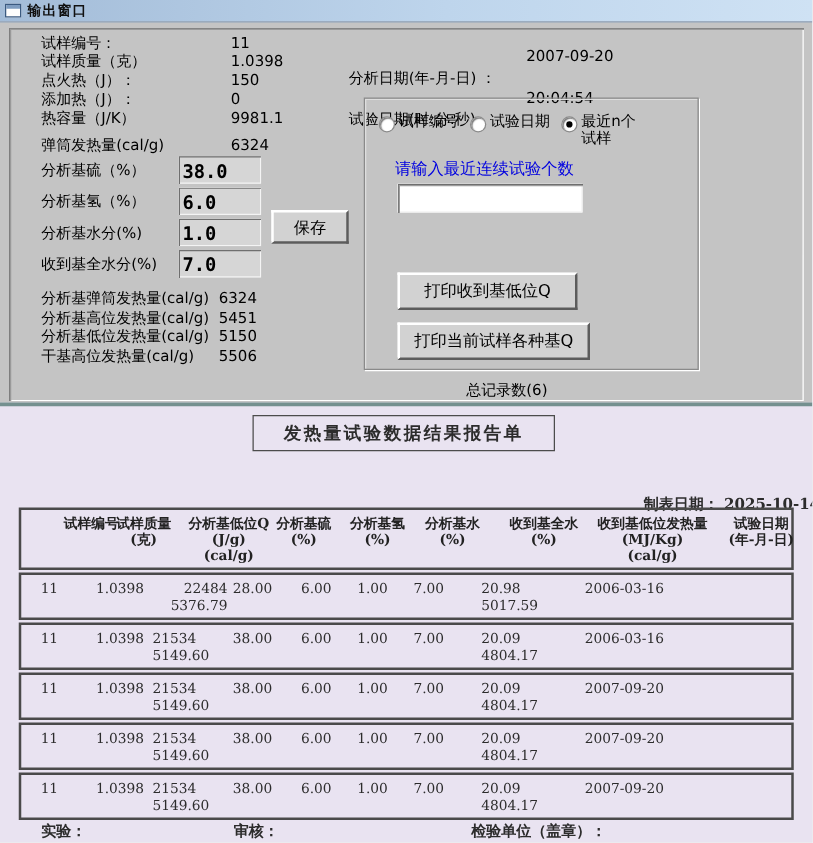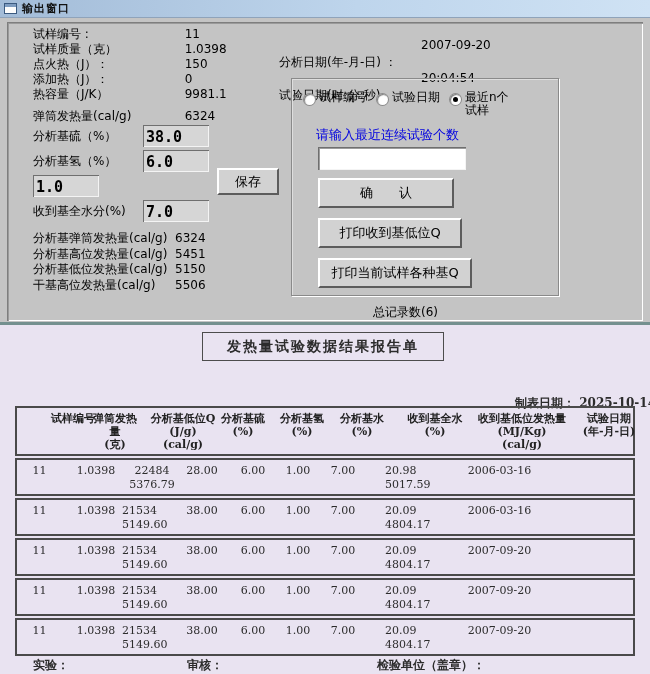--- a/index.html
+++ b/index.html
@@ -119,20 +119,21 @@
     <div class="input-rows" id="input-rows">
         <div class="input-row">
           <span class="in-label">分析基硫（%）</span>
           <input class="in-box" type="text" value="38.0" style="">
         </div>
         <div class="input-row">
           <span class="in-label">分析基氢（%）</span>
           <input class="in-box" type="text" value="6.0" style="">
         </div>
         <div class="input-row">
+          <span class="in-label">分析基水分(%)</span>
           <input class="in-box" type="text" value="1.0" style="">
         </div>
         <div class="input-row">
           <span class="in-label">收到基全水分(%)</span>
           <input class="in-box" type="text" value="7.0" style="">
         </div>
       </div>
 
     <button class="btn save-btn">保存</button>
 
@@ -166,41 +167,40 @@
             <span class="radio-circle"></span>
             <span class="radio-label">试验日期</span>
           </div>
           <div class="radio-item">
             <span class="radio-circle sel"></span>
             <span class="radio-label">最近n个试样</span>
           </div>
         </div>
       <div class="prompt">请输入最近连续试验个数</div>
       <input class="query-input" type="text" value="" style="">
-      <button class="btn confirm-btn">确　　认</button>
       <button class="btn print1-btn">打印收到基低位Q</button>
       <button class="btn print2-btn">打印当前试样各种基Q</button>
     </div>
 
     <div class="total-records">总记录数(6)</div>
   </div>
 
   <div class="report">
     <div class="report-title-box">
       <span>发热量试验数据结果报告单</span>
     </div>
     <div class="report-date">
       <span>制表日期： </span><span>2025-10-14</span>
     </div>
     <div class="rtable-header" id="rtable-header">
         <div class="hcell" style="left: 32px; width: 48px;">
           <div>试样编号</div>
         </div>
         <div class="hcell" style="left: 74px; width: 48px;">
-          <div>弹筒发热量</div>
+          <div>试样质量</div>
           <div>(克)</div>
         </div>
         <div class="hcell" style="left: 130px; width: 72px;">
           <div>分析基低位Q</div>
           <div>(J/g)</div>
           <div>(cal/g)</div>
         </div>
         <div class="hcell" style="left: 202px; width: 48px;">
           <div>分析基硫</div>
           <div>(%)</div>
@@ -228,21 +228,21 @@
         </div>
       </div>
     <div class="rtable-rows" id="rtable-rows">
         <div class="trow">
           <div class="dcell" style="left: 0px; width: 45px; text-align: center;">
             <div>11</div>
           </div>
           <div class="dcell" style="left: 48px; width: 62px; text-align: center;">
             <div>1.0398</div>
           </div>
-          <div class="dcell" style="left: 105px; width: 60px; text-align: center;">
+          <div class="dcell" style="left: 105px; width: 60px; text-align: right;">
             <div>22484</div>
             <div>5376.79</div>
           </div>
           <div class="dcell" style="left: 160px; width: 50px; text-align: center;">
             <div>28.00</div>
           </div>
           <div class="dcell" style="left: 212px; width: 48px; text-align: center;">
             <div>6.00</div>
           </div>
           <div class="dcell" style="left: 257px; width: 48px; text-align: center;">

